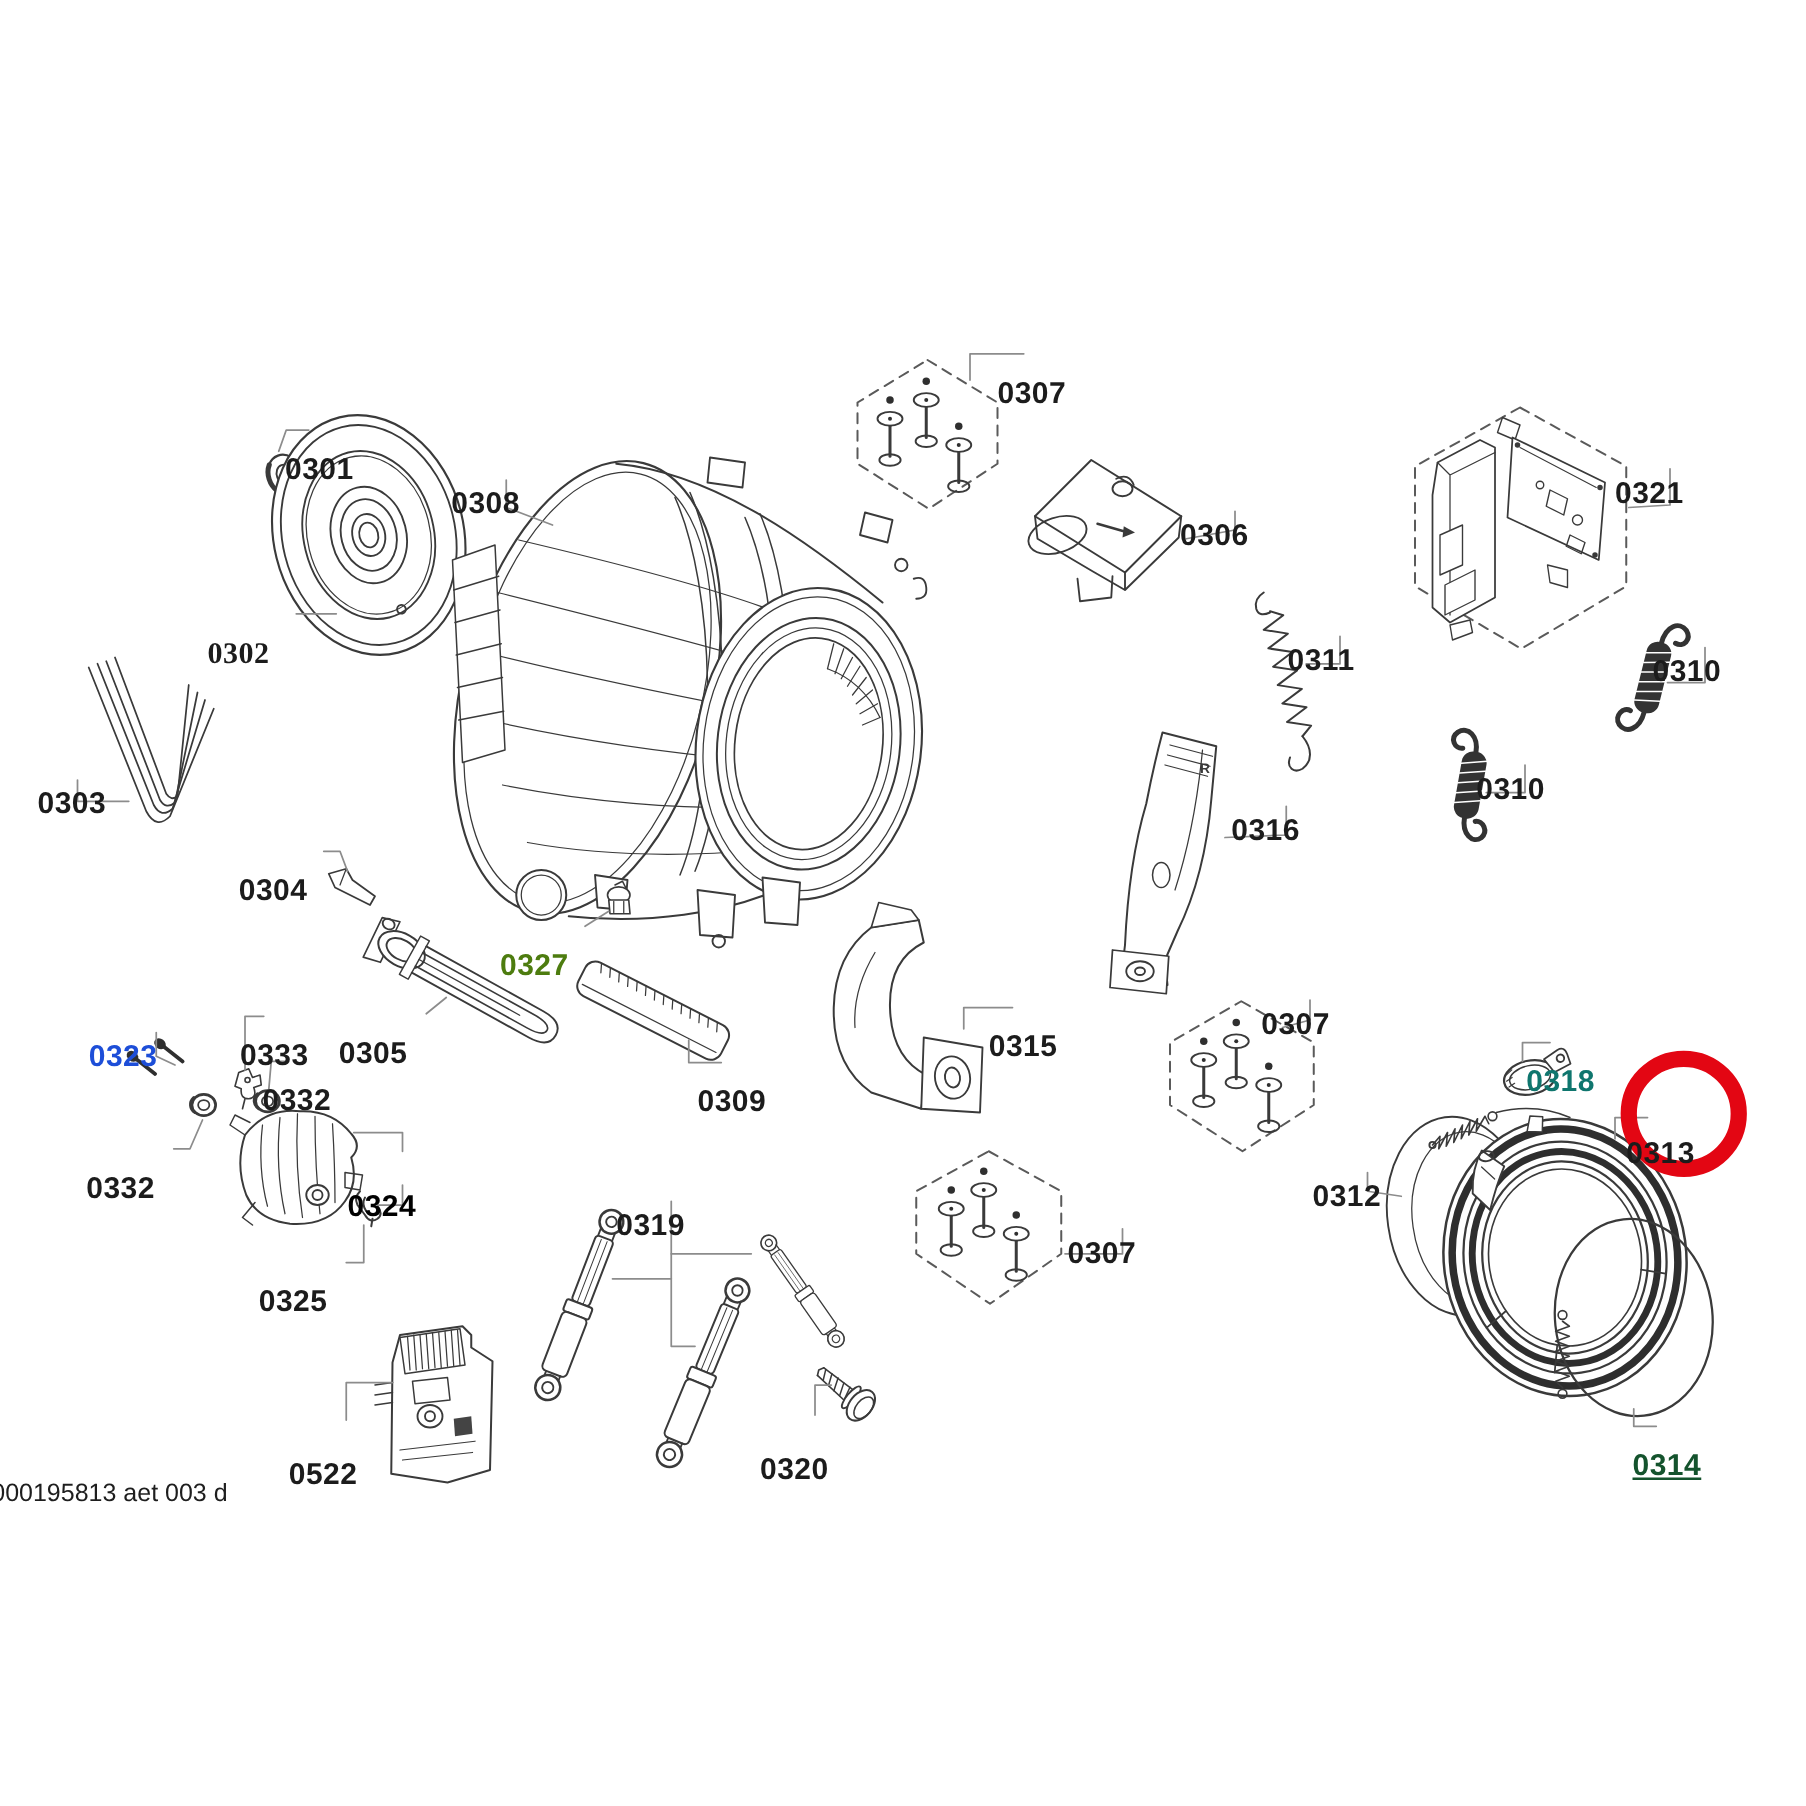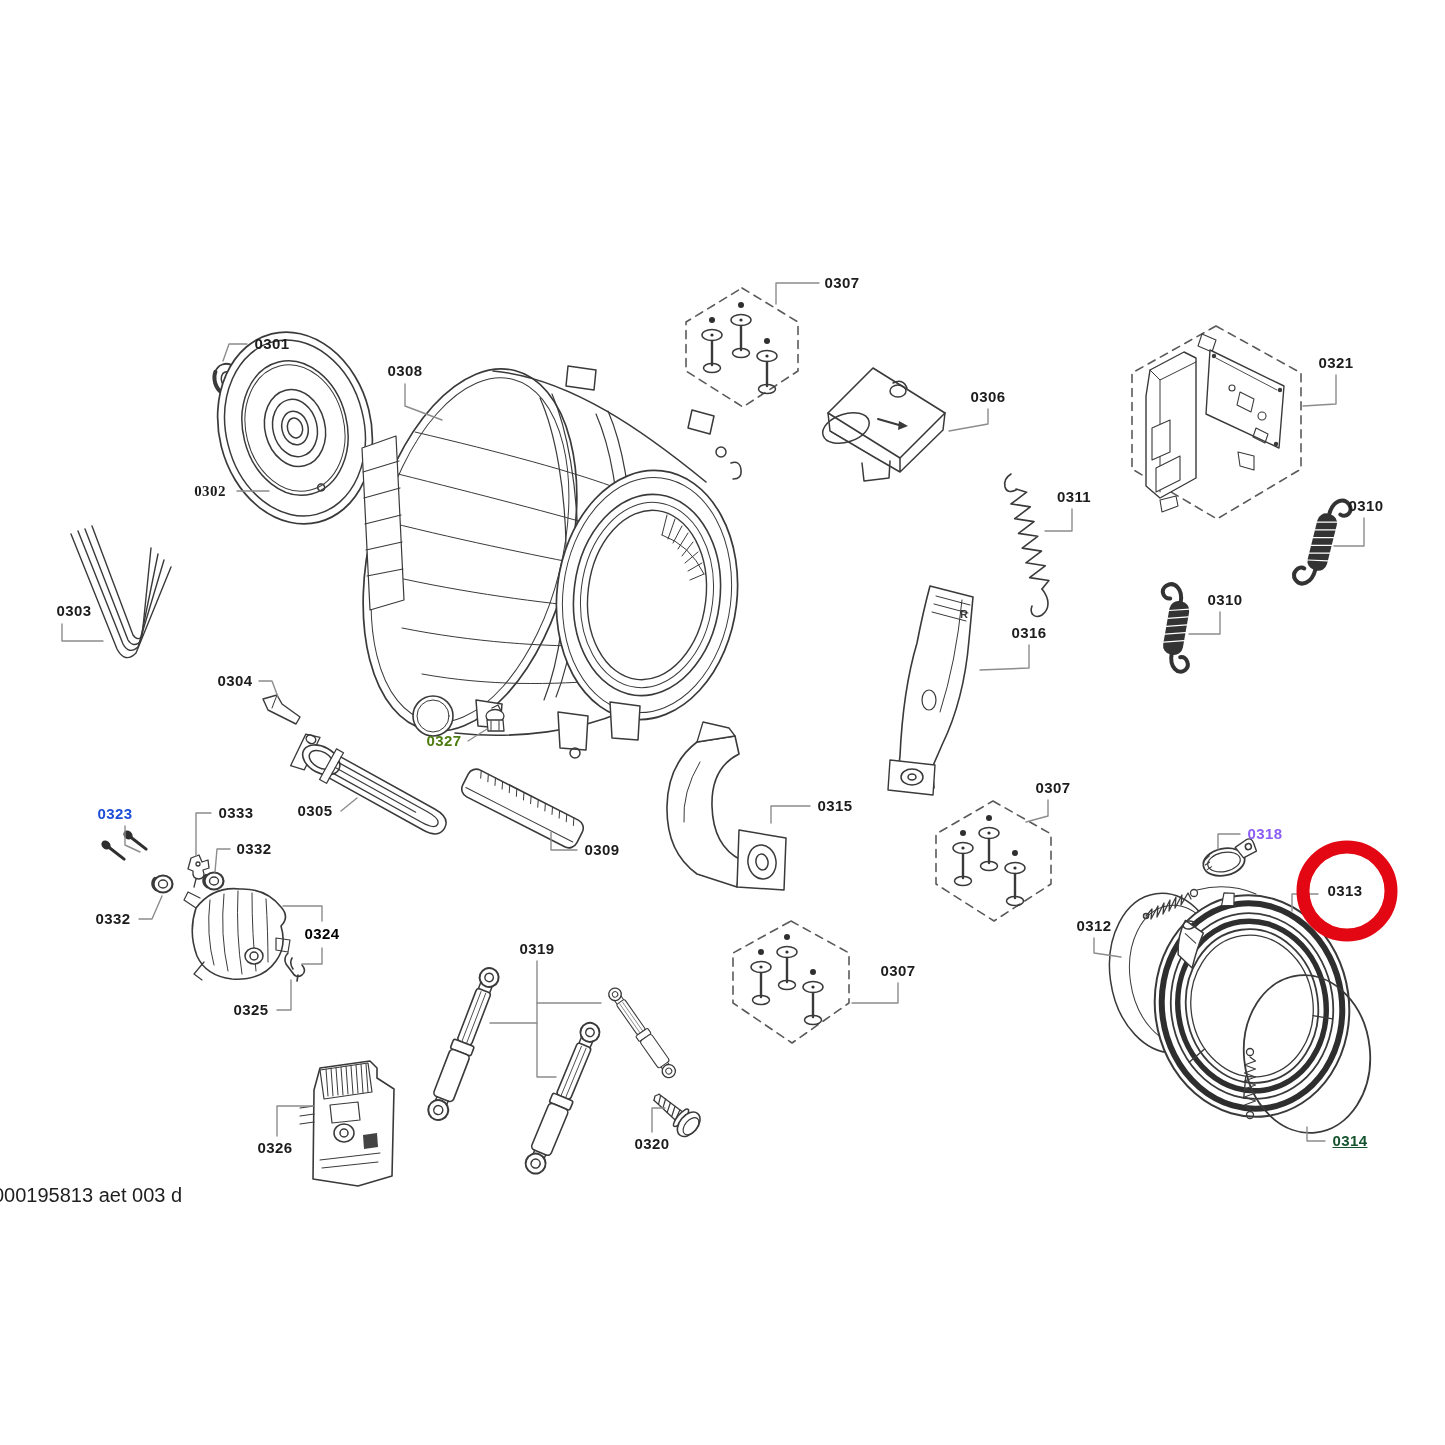--- a/index.html
+++ b/index.html
@@ -1,21 +1,21 @@
 <!DOCTYPE html>
 <html><head>
 <meta charset="utf-8">
 <style>
   html,body{margin:0;padding:0;background:#ffffff;}
   .stage{position:relative;width:1445px;height:1445px;background:#ffffff;overflow:hidden;
          font-family:"Liberation Sans",sans-serif;}
   .stage svg{position:absolute;left:0;top:0;}
   #label-layer{position:absolute;left:0;top:0;width:1445px;height:1445px;pointer-events:none;}
-  .part-label{position:absolute;width:88px;height:24px;line-height:24px;text-align:center;
-              font-weight:bold;font-size:15px;letter-spacing:0.4px;color:#1c1c1c;white-space:nowrap;}
+  .part-label{position:absolute;width:88px;height:24px;line-height:24px;
+              font-weight:bold;font-size:24px;letter-spacing:0.4px;color:#1c1c1c;white-space:nowrap;margin-top:32px;}
   .doc-code{position:absolute;left:-7px;top:1184px;font-size:20px;color:#1e1e1e;
             font-family:"Liberation Sans",sans-serif;white-space:nowrap;}
   .art-text{font:bold 11px "Liberation Sans",sans-serif;fill:#3a3a3a;stroke:none;}
 </style>
 </head>
 <body>
 
 <div class="stage">
 
 <svg width="1445" height="1445" viewBox="0 0 1445 1445" xmlns="http://www.w3.org/2000/svg" stroke="#3a3a3a" fill="none" stroke-width="1.5" stroke-linecap="round" stroke-linejoin="round">
@@ -410,30 +410,30 @@
       <div class="part-label" style="left: 791px; top: 794px; color: rgb(28, 28, 28);">0315</div>
       <div class="part-label" style="left: 985px; top: 621px; color: rgb(28, 28, 28);">0316</div>
       <div class="part-label" style="left: 493px; top: 937px; color: rgb(28, 28, 28);">0319</div>
       <div class="part-label" style="left: 608px; top: 1132px; color: rgb(28, 28, 28);">0320</div>
       <div class="part-label" style="left: 71px; top: 802px; color: #1d4ed8;">0323</div>
       <div class="part-label" style="left: 192px; top: 801px; color: rgb(28, 28, 28);">0333</div>
       <div class="part-label" style="left: 210px; top: 837px; color: rgb(28, 28, 28);">0332</div>
       <div class="part-label" style="left: 69px; top: 907px; color: rgb(28, 28, 28);">0332</div>
       <div class="part-label" style="left: 278px; top: 922px; color: #000000;">0324</div>
       <div class="part-label" style="left: 207px; top: 998px; color: rgb(28, 28, 28);">0325</div>
-      <div class="part-label" style="left: 231px; top: 1136px; color: rgb(28, 28, 28);">0326</div>
+      <div class="part-label" style="left: 231px; top: 1136px; color: rgb(28, 28, 28);">0522</div>
       <div class="part-label" style="left: 798px; top: 271px; color: rgb(28, 28, 28);">0307</div>
       <div class="part-label" style="left: 944px; top: 385px; color: rgb(28, 28, 28);">0306</div>
       <div class="part-label" style="left: 1030px; top: 485px; color: rgb(28, 28, 28);">0311</div>
       <div class="part-label" style="left: 1322px; top: 494px; color: rgb(28, 28, 28);">0310</div>
       <div class="part-label" style="left: 1181px; top: 588px; color: rgb(28, 28, 28);">0310</div>
       <div class="part-label" style="left: 1292px; top: 351px; color: rgb(28, 28, 28);">0321</div>
       <div class="part-label" style="left: 1009px; top: 776px; color: rgb(28, 28, 28);">0307</div>
       <div class="part-label" style="left: 854px; top: 959px; color: rgb(28, 28, 28);">0307</div>
-      <div class="part-label" style="left: 1221px; top: 822px; color: #8b5cf6;">0318</div>
+      <div class="part-label" style="left: 1221px; top: 822px; color: #0f766e;">0318</div>
       <div class="part-label" style="left: 1301px; top: 879px; color: rgb(28, 28, 28);">0313</div>
       <div class="part-label" style="left: 1050px; top: 914px; color: rgb(28, 28, 28);">0312</div>
       <div class="part-label" style="left: 1306px; top: 1129px; color: #14532d; text-decoration: underline;">0314</div>
     </div>
 
 <div class="doc-code">000195813 aet 003 d</div>
 
 </div>
 
 </body></html>

